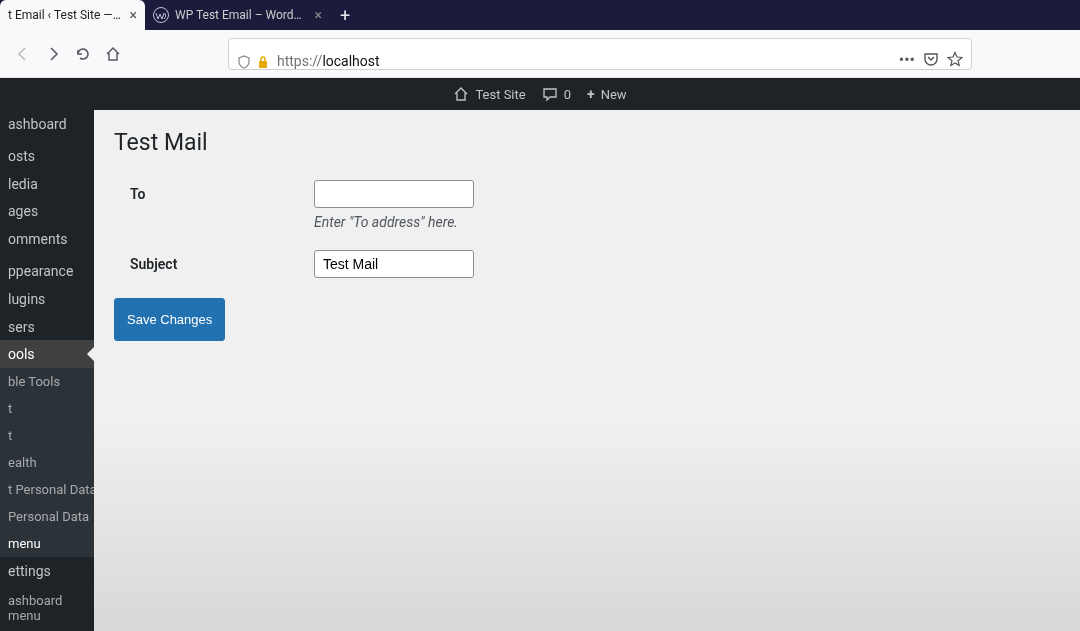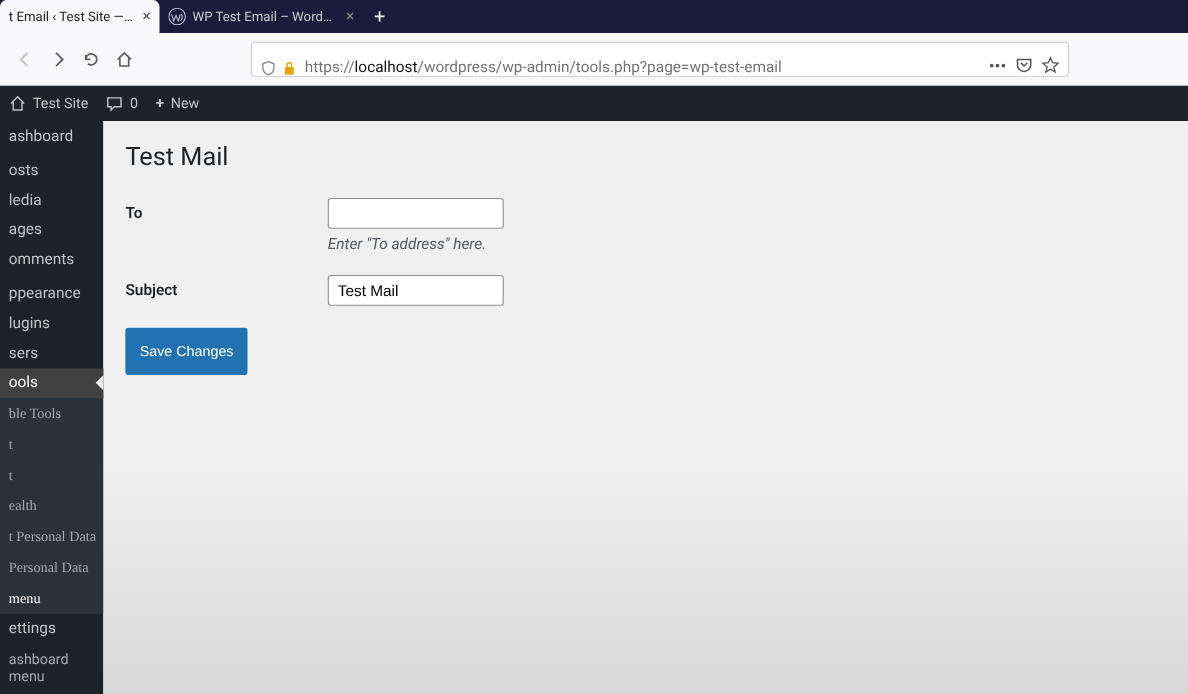--- a/index.html
+++ b/index.html
@@ -120,20 +120,21 @@
 
     
     .wp-admin-bar {
       height: 32px;
       background: #1d2327;
       color: #c3c4c7;
       display: flex;
       align-items: center;
       font-size: 13px;
       padding-left: 0;
+      justify-content: center;
     }
     .ab-item {
       display: flex;
       align-items: center;
       padding: 0 8px;
       height: 100%;
       gap: 6px;
     }
     .ab-icon { font-size: 14px; }
 
@@ -173,21 +174,20 @@
       border: 8px solid transparent;
       border-right-color: #f0f0f1;
     }
     .wp-submenu {
       background: #2c3338;
     }
     .wp-submenu .wp-menu-item {
       font-size: 13px;
       color: #a7aaad;
       padding: 6px 8px;
-      font-family: Liberation Serif, serif;
     }
     .wp-submenu .wp-menu-item.sub-current {
       color: #fff;
     }
     .wp-menu-separator {
       height: 5px;
     }
     .collapse-item {
       margin-top: auto;
       font-size: 13px;
@@ -215,20 +215,21 @@
       display: flex;
       align-items: flex-start;
       margin-bottom: 20px;
     }
     .form-row .form-label {
       width: 184px;
       font-weight: 600;
       color: #1d2327;
       padding-top: 6px;
       font-size: 14px;
+      margin-left: 16px;
     }
     .form-row .form-field {
       flex: 1;
     }
     .form-field input[type="text"] {
       width: 160px;
       height: 28px;
       padding: 0 8px;
       border: 1px solid #8c8f94;
       border-radius: 3px;
@@ -307,21 +308,20 @@
       <span>
         <svg width="12" height="14" viewBox="0 0 12 14">
             <rect x="2" y="6" width="8" height="7" rx="1" fill="#e6a700"></rect>
             <path d="M4 6 V4 a2 2 0 0 1 4 0 V6" fill="none" stroke="#e6a700" stroke-width="1.4"></path>
           </svg>
       </span>
     </span>
     <span class="url-text">
       <span>https://</span>
         <span class="highlight">localhost</span>
-        <span>/wordpress/wp-admin/tools.php?page=wp-test-email</span>
     </span>
     <span class="address-actions">
       <span>•••</span>
       <span>
         <svg width="16" height="16" viewBox="0 0 16 16">
             <path d="M2 3 H14 V8 A6 6 0 0 1 2 8 Z M5 6 L8 9 L11 6" fill="none" stroke="#555" stroke-width="1.4"></path>
           </svg>
       </span>
       <span>
         <svg width="16" height="16" viewBox="0 0 16 16">

